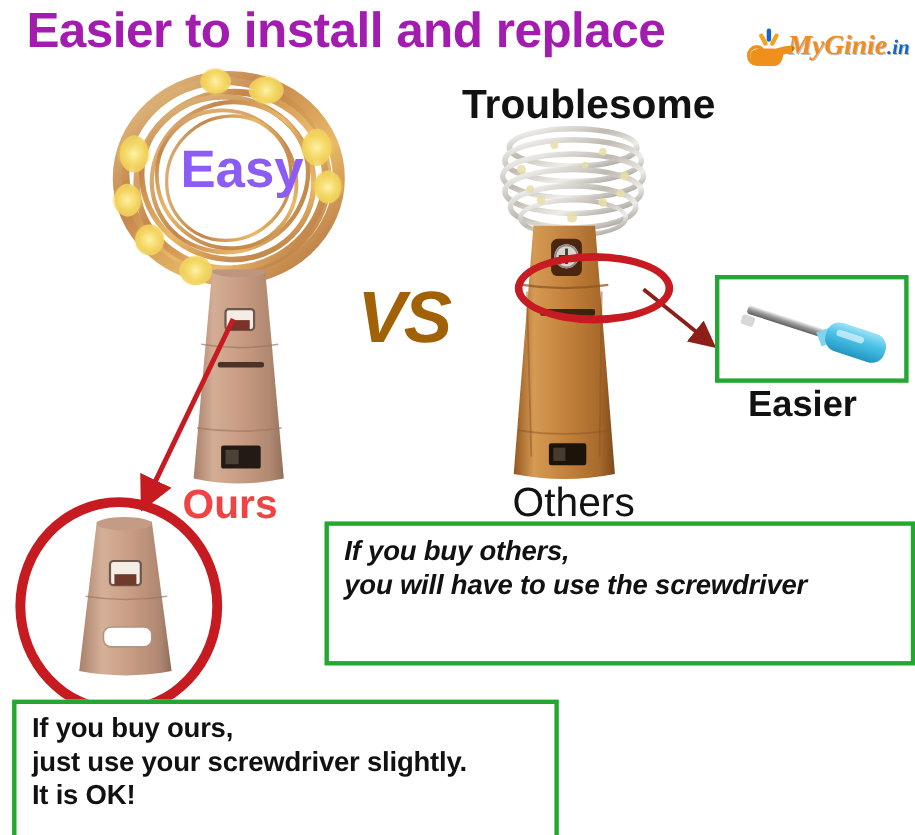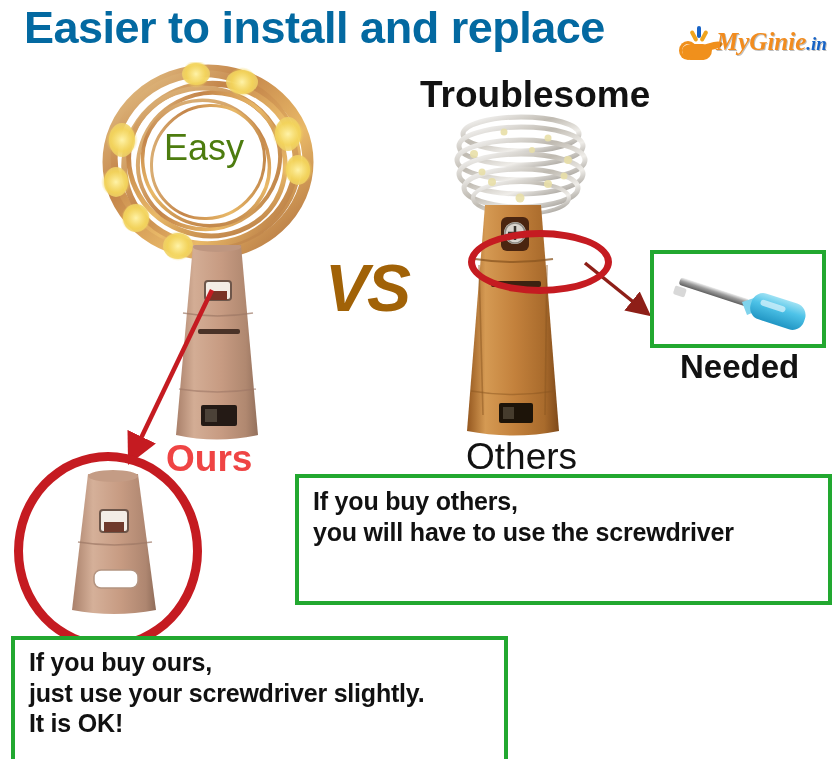--- a/index.html
+++ b/index.html
@@ -18,21 +18,21 @@
     overflow: hidden;
   }
 
   
   .title {
     position: absolute;
     left: 24px;
     top: 2px;
     font-size: 45px;
     font-weight: bold;
-    color: #0369a1;
+    color: #a21caf;
     letter-spacing: -0.5px;
     white-space: nowrap;
   }
 
   
   .watermark {
     position: absolute;
     left: 678px;
     top: 22px;
     width: 152px;
@@ -94,23 +94,23 @@
   }
   .wm-lamp .f1 { left: 0px;  top: 4px; background: #F0A41C; transform: rotate(-28deg); }
   .wm-lamp .f2 { left: 5px;  top: 0px; background: #1763C6; }
   .wm-lamp .f3 { left: 10px; top: 4px; background: #F0A41C; transform: rotate(28deg); }
 
   
   .label-easy {
     position: absolute;
     left: 164px;
     top: 127px;
-    font-size: 36px;
-    font-weight: normal;
-    color: #4d7c0f;
+    font-size: 48px;
+    font-weight: bold;
+    color: #8b5cf6;
     z-index: 6;
   }
   .label-troublesome {
     position: absolute;
     left: 420px;
     top: 74px;
     font-size: 37px;
     font-weight: bold;
     color: #121212;
     z-index: 6;
@@ -199,21 +199,21 @@
   .box-ours   { left: 11px;  top: 636px; width: 497px; height: 132px; }
   .box-tool   { left: 650px; top: 250px; width: 176px; height: 98px; }
   .green-box p {
     margin: 0;
     font-size: 25px;
     font-weight: bold;
     color: #111111;
     line-height: 1.22;
     letter-spacing: -0.2px;
   }
-  .box-others .pad { padding: 8px 16px 0 14px; }
+  .box-others .pad { padding: 8px 16px 0 14px; font-style: italic; }
   .box-ours   .pad { padding: 7px 0 0 14px; }
 
   
   .screwdriver { position: absolute; left: 14px; top: 16px; width: 148px; height: 64px; }
 </style>
 </head>
 <body>
 
 <div id="page">
 
@@ -424,21 +424,21 @@
           </linearGradient>
         </defs>
         <rect x="6" y="17" width="12" height="9" rx="2" fill="#D8D8D8" transform="rotate(18 12 21)"></rect>
         <rect x="10" y="18" width="72" height="8" rx="3" fill="url(#shaft)" transform="rotate(18 46 22)"></rect>
         <path d="M74 32 l12 -4 l5 12 l-12 5 z" fill="#7FD3EC"></path>
         <rect x="82" y="28" width="56" height="27" rx="12" fill="url(#grip)" transform="rotate(18 110 41)"></rect>
         <rect x="92" y="33" width="26" height="6" rx="3" fill="#CFEFFA" opacity=".8" transform="rotate(18 105 36)"></rect>
       </svg>
     </div>
   </div>
-  <div class="label-needed">Needed</div>
+  <div class="label-needed">Easier</div>
 
   <div class="green-box box-others">
     <div class="pad">
       <p>If you buy others,</p>
       <p>you will have to use the screwdriver</p>
     </div>
   </div>
 
   <div class="green-box box-ours">
     <div class="pad">

